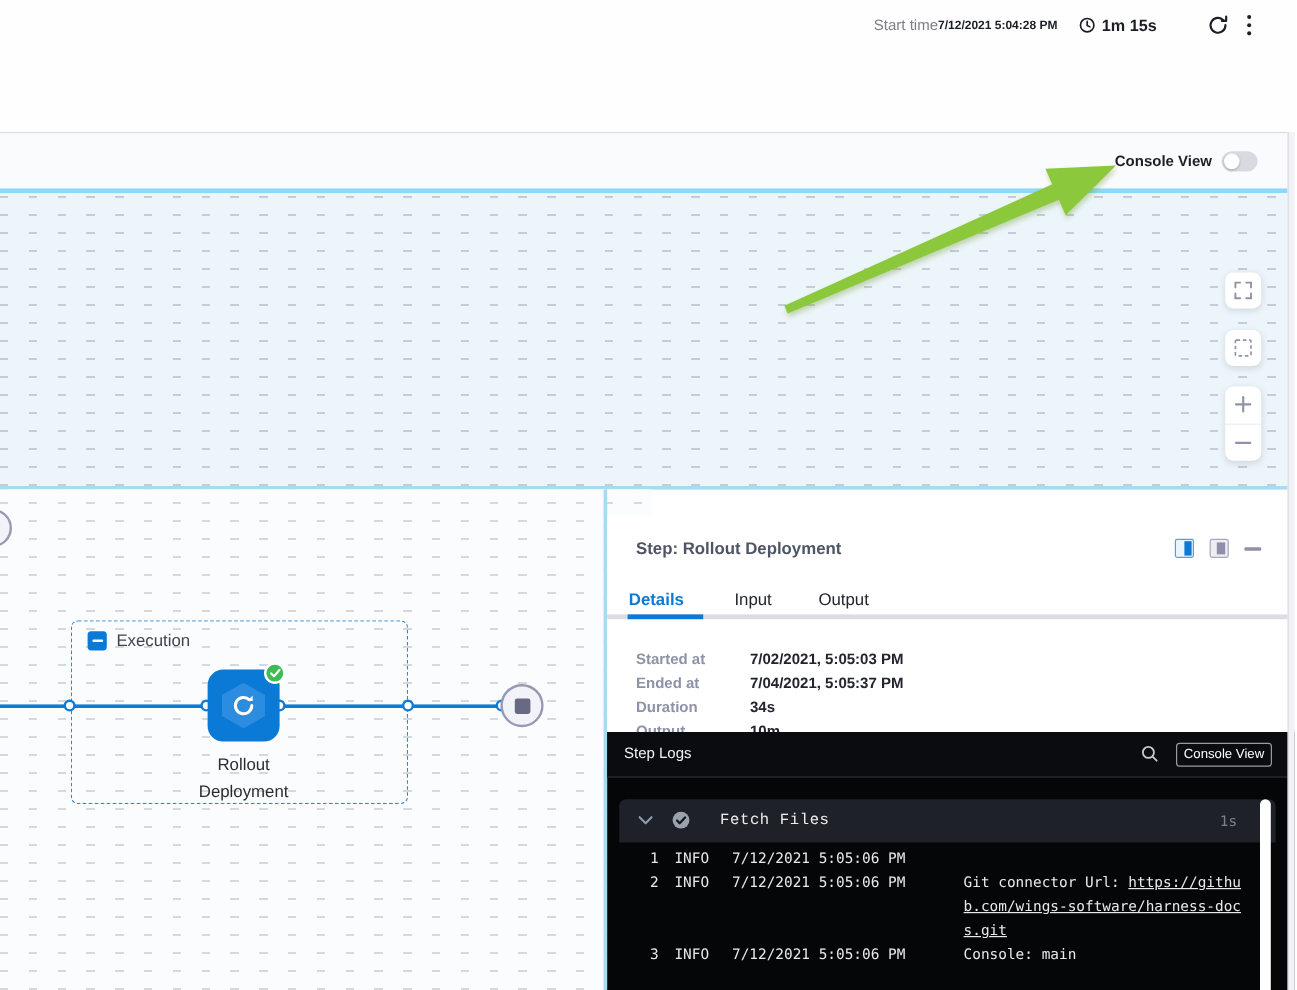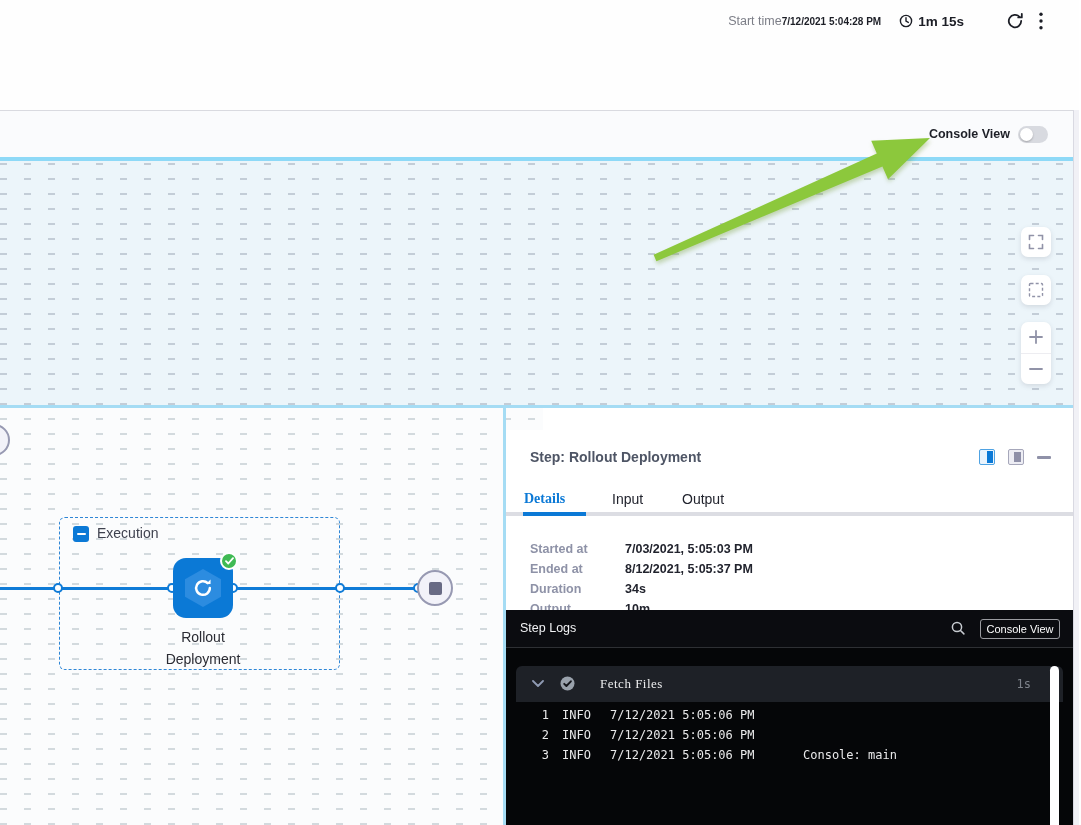--- a/index.html
+++ b/index.html
@@ -71,39 +71,39 @@
   
   .step-panel{position:absolute;left:506px;top:430px;width:567px;height:202px;background:#fff;}
   .step-title{position:absolute;left:24px;top:19px;font-size:14px;font-weight:600;color:#4e5565;}
   .pane-icon{position:absolute;top:19px;width:16px;height:16px;box-sizing:border-box;cursor:pointer;}
   .pane-icon.active{left:473px;border:1.5px solid #4fa3e3;background:#eaf4fd;border-radius:2px;}
   .pane-icon.active .bar{position:absolute;right:1px;top:1px;bottom:1px;width:6px;background:#0b79d6;}
   .pane-icon.alt{left:502px;border:1.5px solid #a6a7ba;background:#ededf4;border-radius:2px;}
   .pane-icon.alt .bar{position:absolute;right:2px;top:2px;bottom:2px;width:7px;background:#8f90a8;}
   .minimize-icon{position:absolute;left:531px;top:26px;width:14px;height:3px;background:#8f91a8;border-radius:1px;cursor:pointer;}
   .tab{position:absolute;top:61px;font-size:14px;color:#22242e;cursor:pointer;}
-  .tab.t0{left:18px;color:#0b79d6;font-weight:600;font-family:Liberation Serif, serif;}
+  .tab.t0{left:18px;color:#0b79d6;font-weight:600;}
   .tab.t1{left:106px;}
   .tab.t2{left:176px;}
   .tabs-divider{position:absolute;left:0;top:82px;width:567px;height:4px;background:#dcdde3;}
   .tab-active-bar{position:absolute;left:17px;top:82px;width:63px;height:4px;background:#0b79d6;z-index:2;}
   .detail-row{position:absolute;left:24px;height:20px;display:flex;font-size:12.5px;}
   .detail-label{width:95px;color:#8e92a7;font-weight:600;}
   .detail-value{color:#22242e;font-weight:700;}
 
   
   .logs-panel{position:absolute;left:506px;top:610px;width:567px;height:215px;background:#050608;overflow:hidden;padding-left:44px;}
   .logs-header{position:absolute;left:0;top:0;width:567px;height:38px;background:#0b0c10;border-bottom:1px solid #2e3034;box-sizing:border-box;}
   .logs-title{position:absolute;left:14px;top:11px;font-size:12.5px;color:#f1f2f4;}
   .logs-search{position:absolute;left:444px;top:10px;cursor:pointer;}
   .console-view-btn{position:absolute;left:474px;top:9px;width:80px;height:20px;border:1px solid #9a9ba0;border-radius:3px;color:#fff;font-size:11px;display:flex;align-items:center;justify-content:center;cursor:pointer;box-sizing:border-box;}
   .fetch-bar{position:absolute;left:10px;top:56px;width:547px;height:36px;background:#1e2127;border-radius:6px 6px 0 0;}
   .fetch-chevron{position:absolute;left:16px;top:14px;cursor:pointer;}
   .fetch-check{position:absolute;left:44px;top:10px;}
-  .fetch-name{position:absolute;left:84px;top:10px;font-family:Liberation Serif, serif;font-size:13px;color:#ecedee;letter-spacing:.5px;}
+  .fetch-name{position:absolute;left:84px;top:10px;font-family:Liberation Mono, monospace;font-size:13px;color:#ecedee;letter-spacing:.5px;}
   .fetch-duration{position:absolute;right:32px;top:11px;font-family:"DejaVu Sans Mono",monospace;font-size:12px;color:#7d828a;}
   .log-rows{position:absolute;left:0;top:92px;width:560px;padding-top:3px;font-family:"DejaVu Sans Mono",monospace;font-size:12px;line-height:20px;color:#e9e9ea;}
   .log-row{display:flex;padding-left:35px;}
   .c1{width:8px;text-align:right;flex:none;}
   .c2{margin-left:13px;width:30px;flex:none;}
   .c3{margin-left:18px;width:145px;flex:none;}
   .c4{margin-left:48px;width:242px;word-break:break-all;flex:none;}
   .c4.em{font-weight:700;}
   .log-link{text-decoration:underline;color:#e9e9ea;}
   .log-scrollbar{position:absolute;left:544px;top:56px;width:9px;height:169px;background:#fff;border-radius:5px 5px 0 0;cursor:pointer;}
@@ -243,25 +243,25 @@
     <div class="minimize-icon"></div>
 
     <div class="tab t0">Details</div>
     <div class="tab t1">Input</div>
     <div class="tab t2">Output</div>
     <div class="tabs-divider"></div>
     <div class="tab-active-bar"></div>
 
     <div class="detail-row" style="top:112px;">
       <span class="detail-label">Started at</span>
-      <span class="detail-value">7/03/2021, 5:05:03 PM</span>
+      <span class="detail-value">7/02/2021, 5:05:03 PM</span>
     </div>
     <div class="detail-row" style="top:132px;">
       <span class="detail-label">Ended at</span>
-      <span class="detail-value">8/12/2021, 5:05:37 PM</span>
+      <span class="detail-value">7/04/2021, 5:05:37 PM</span>
     </div>
     <div class="detail-row" style="top:152px;">
       <span class="detail-label">Duration</span>
       <span class="detail-value">34s</span>
     </div>
     <div class="detail-row" style="top:172px;">
       <span class="detail-label">Output</span>
       <span class="detail-value">10m</span>
     </div>
   </div>
@@ -297,20 +297,21 @@
     <div class="log-rows">
       <div class="log-row">
         <span class="c1">1</span>
         <span class="c2">INFO</span>
         <span class="c3">7/12/2021 5:05:06 PM</span>
       </div>
       <div class="log-row">
         <span class="c1">2</span>
         <span class="c2">INFO</span>
         <span class="c3">7/12/2021 5:05:06 PM</span>
+        <span class="c4"><span>Git connector Url: </span><span class="log-link">https://github.com/wings-software/harness-docs.git</span></span>
       </div>
       <div class="log-row">
         <span class="c1">3</span>
         <span class="c2">INFO</span>
         <span class="c3">7/12/2021 5:05:06 PM</span>
         <span class="c4">Console: main</span>
       </div>
     </div>
 
     <div class="log-scrollbar"></div>

